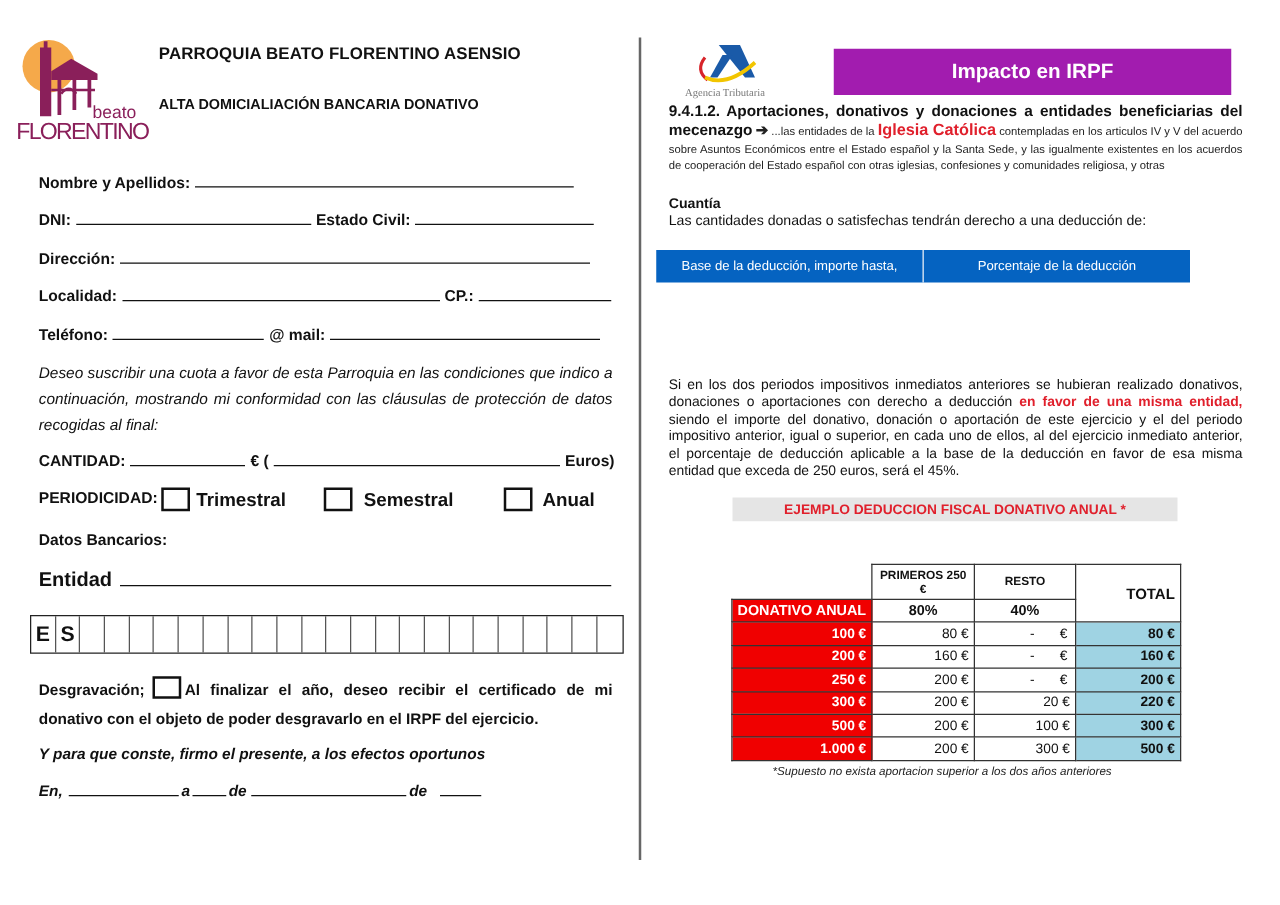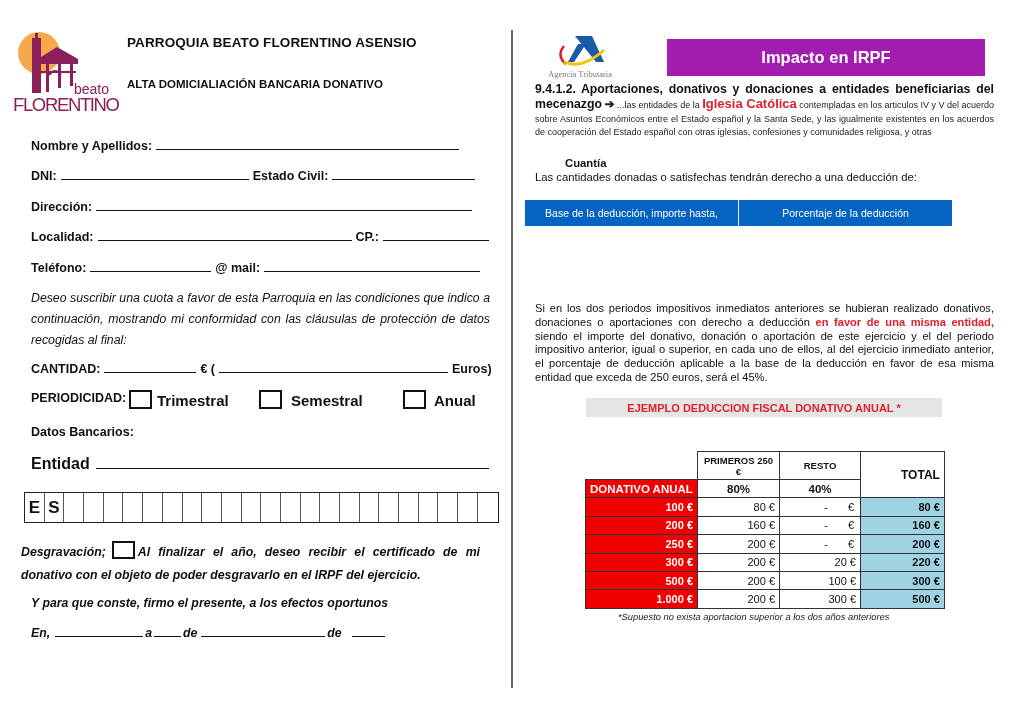--- a/index.html
+++ b/index.html
@@ -21,41 +21,41 @@
   .period { top: 391px; left: 31px; font-size: 12.5px; font-weight: bold; white-space: nowrap; }
   .chk { display: inline-block; width: 23px; height: 19px; border: 2.6px solid #111; vertical-align: middle; }
   .period-opt { position: absolute; top: 391px; font-size: 15px; font-weight: bold; }
 
   .entidad { left: 31px; top: 455px; font-size: 16px; font-weight: bold; white-space: nowrap; }
 
   #iban { left: 24px; top: 492px; height: 31px; display: flex; border: 1.5px solid #222; }
   #iban .cell { width: 19.7px; height: 100%; border-right: 1px solid #555; font-size: 17px; font-weight: bold; display: flex; align-items: center; justify-content: center; }
   #iban .cell:last-child { border-right: none; }
 
-  .desg { left: 21px; top: 541px; width: 459px; font-size: 12.3px; font-style: italic; font-weight: bold; line-height: 23px; text-align: justify; }
+  .desg { left: 31px; top: 541px; width: 459px; font-size: 12.3px; font-weight: bold; line-height: 23px; text-align: justify; }
   .desg .chk { width: 23px; height: 18px; margin: 0 3px 0 6px; vertical-align: -3px; }
 
   .firma { left: 31px; top: 596px; font-size: 12.3px; font-style: italic; font-weight: bold; }
   .fecha { left: 31px; top: 626px; font-size: 12.3px; font-style: italic; font-weight: bold; white-space: nowrap; }
   .fecha .line { display: inline-block; border-bottom: 1.3px solid #111; height: 11px; margin: 0 2px; }
 
   #divider { left: 511px; top: 30px; width: 2px; height: 658px; background: #666; }
 
   
   #agencia-logo { left: 534px; top: 34px; width: 90px; height: 48px; }
   .agencia-text { left: 535px; top: 69px; font-family: "Liberation Serif", serif; font-size: 8.5px; color: #777; width: 90px; text-align: center; }
 
   #irpf-banner { left: 667px; top: 39px; width: 318px; height: 37px; background: #a21caf; color: #fff; font-size: 16.5px; font-weight: bold; display: flex; align-items: center; justify-content: center; }
 
   .sec-text { left: 535px; top: 83px; width: 459px; font-size: 9px; line-height: 13.4px; text-align: justify; color: #222; }
   .sec-text .lead { font-size: 12.3px; font-weight: bold; color: #111; }
   .sec-text .red { color: #e0202c; font-size: 13px; font-weight: bold; }
   .sec-text .arrow { font-size: 12px; font-weight: bold; }
 
-  .cuantia { left: 535px; top: 157px; font-size: 11.3px; font-weight: bold; margin-left: 30px; }
+  .cuantia { left: 535px; top: 157px; font-size: 11.3px; font-weight: bold; }
   .cuantia-desc { left: 535px; top: 171px; font-size: 11.3px; }
 
   #deduc-table { left: 525px; top: 200px; width: 427px; border-collapse: collapse; font-size: 10.5px; }
   #deduc-table th { background: #0563c1; color: #fff; font-weight: normal; height: 26px; border-right: 1px solid #e8eef6; }
   #deduc-table th:last-child { border-right: none; }
   #deduc-table td { height: 32px; text-align: center; color: #222; border-bottom: 1px solid #dcdcdc; border-right: 1px solid #dcdcdc; }
   #deduc-table td:first-child { border-left: 1px solid #e4e4e4; }
   #deduc-table td:last-child { border-right: 1px solid #e4e4e4; }
 
   .art-text { left: 535px; top: 302px; width: 459px; font-size: 11.1px; line-height: 13.8px; text-align: justify; color: #111; }

